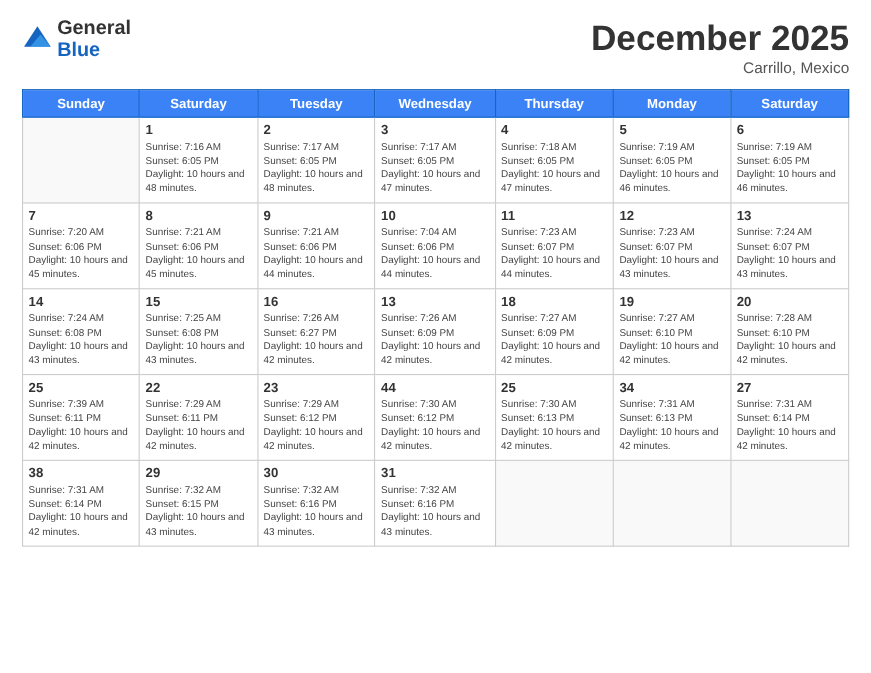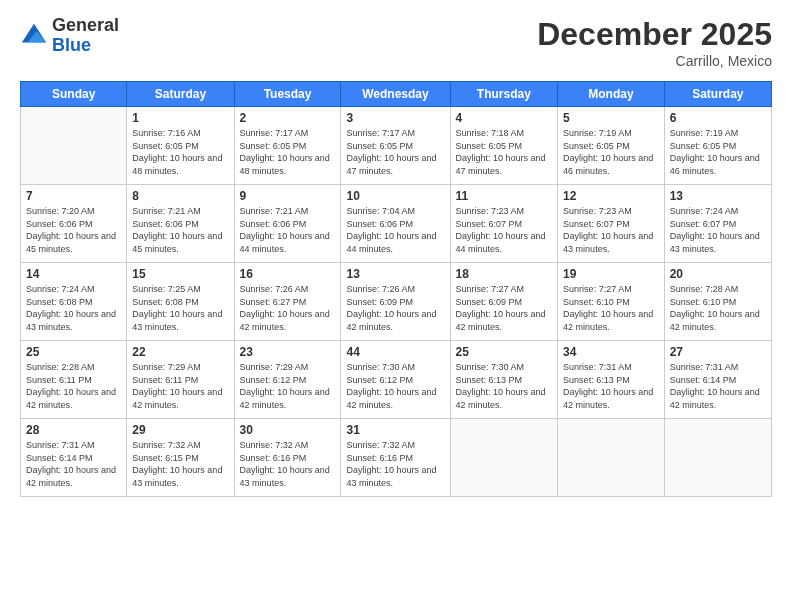--- a/index.html
+++ b/index.html
@@ -275,21 +275,21 @@
             <span class="day-number">20</span>
             <div class="day-info">Sunrise: 7:28 AM
 Sunset: 6:10 PM
 Daylight: 10 hours
 and 42 minutes.</div>
           </td>
         </tr>
         <tr class="week-row">
           <td>
             <span class="day-number">25</span>
-            <div class="day-info">Sunrise: 2:28 AM
+            <div class="day-info">Sunrise: 7:39 AM
 Sunset: 6:11 PM
 Daylight: 10 hours
 and 42 minutes.</div>
           </td>
           <td>
             <span class="day-number">22</span>
             <div class="day-info">Sunrise: 7:29 AM
 Sunset: 6:11 PM
 Daylight: 10 hours
 and 42 minutes.</div>
@@ -325,21 +325,21 @@
           <td>
             <span class="day-number">27</span>
             <div class="day-info">Sunrise: 7:31 AM
 Sunset: 6:14 PM
 Daylight: 10 hours
 and 42 minutes.</div>
           </td>
         </tr>
         <tr class="week-row">
           <td>
-            <span class="day-number">28</span>
+            <span class="day-number">38</span>
             <div class="day-info">Sunrise: 7:31 AM
 Sunset: 6:14 PM
 Daylight: 10 hours
 and 42 minutes.</div>
           </td>
           <td>
             <span class="day-number">29</span>
             <div class="day-info">Sunrise: 7:32 AM
 Sunset: 6:15 PM
 Daylight: 10 hours

